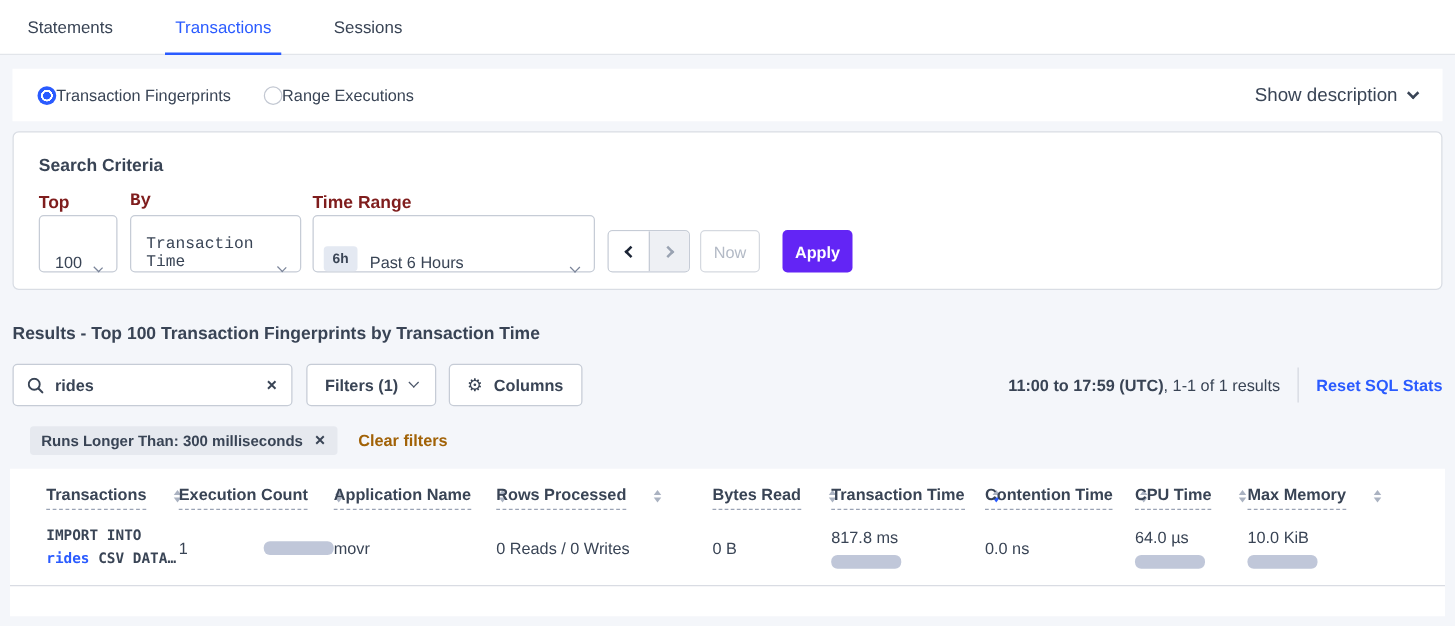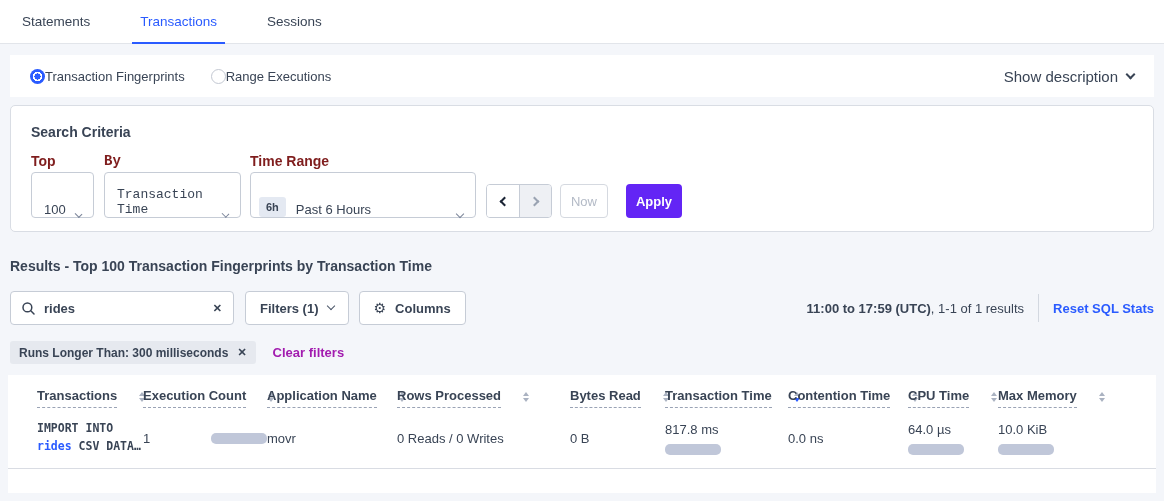--- a/index.html
+++ b/index.html
@@ -67,22 +67,22 @@
     display:flex; align-items:center; gap:9px; padding:0 14px; font-size:13px; font-weight:700;
     color:#394455; cursor:pointer; }
   .btn .chv { color:#4a5568; }
   .gear { font-size:14px; font-weight:400; line-height:1; }
   .stats { margin-left:auto; display:flex; align-items:center; font-size:13px; color:#394455; white-space:pre; }
   .vdiv { width:1px; height:28px; background:#d3d8e0; margin:0 14px; }
   .resetlink { color:#2a5bff; font-weight:600; text-decoration:none; font-size:13px; cursor:pointer; }
 
   .chiprow { position:absolute; top:341px; left:10px; display:flex; align-items:center; gap:17px; }
   .chip { background:#e6e9ef; border-radius:3px; height:23px; display:flex; align-items:center; gap:9px;
-    padding:0 9px; font-size:12px; font-weight:600; color:#394455; }
-  .clearfilters { color:#a21caf; font-size:13px; font-weight:700; text-decoration:none; cursor:pointer; }
+    padding:0 9px; font-size:12px; font-weight:600; color:#394455;margin-left:14px; }
+  .clearfilters { color:#a16207; font-size:13px; font-weight:700; text-decoration:none; cursor:pointer; }
 
   
   .tablecard { position:absolute; top:375px; left:8px; right:8px; height:118px; background:#fff; }
   .thead, .trow { display:grid; grid-template-columns:106px 124px 130px 173px 95px 123px 120px 90px 1fr;
     padding-left:29px; }
   .thead { padding-top:13px; }
   .hcell { display:flex; align-items:flex-start; cursor:pointer; }
   .hlabel { font-size:13px; font-weight:700; color:#394455; border-bottom:1px dashed #9aa3b5;
     padding-bottom:4px; white-space:nowrap; }
   .sort { display:flex; flex-direction:column; gap:2px; margin-left:22px; margin-top:4px; }

